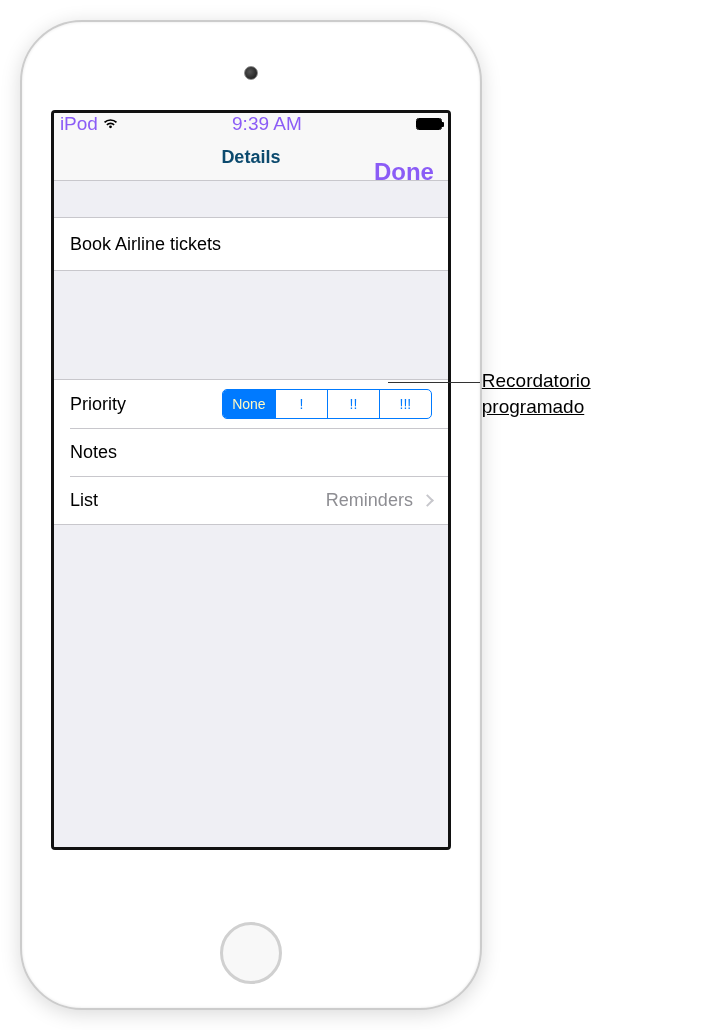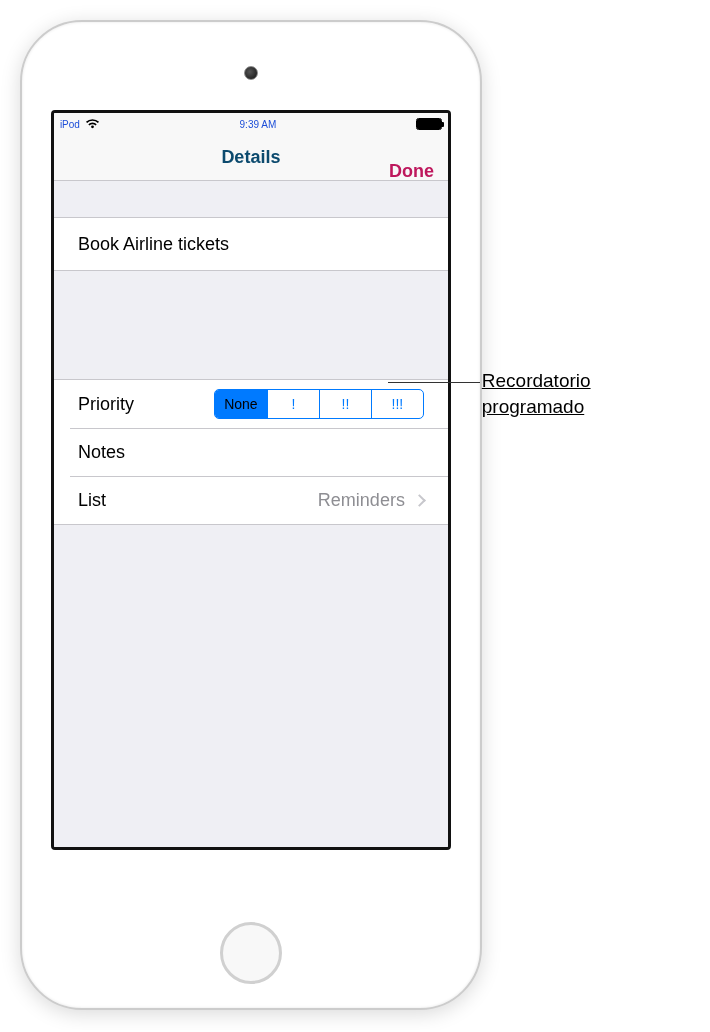--- a/index.html
+++ b/index.html
@@ -54,51 +54,51 @@
       transform: translateX(-50%);
     }
     
     .status-bar {
       height: 22px;
       background: #f8f8f8;
       display: flex;
       align-items: center;
       justify-content: space-between;
       padding: 0 6px;
-      font-size: 10px;
+      font-size: 19px;
       font-weight: 500;
-      color: #1d4ed8;
+      color: #8b5cf6;
     }
     .status-left { display: flex; align-items: center; gap: 5px; }
     .status-right { display: flex; align-items: center; gap: 4px; }
     .wifi-icon { width: 15px; height: 12px; }
     .battery { width: 26px; height: 12px; border: 1px solid #000; border-radius: 2.5px; position: relative; }
     .battery::after { content: ''; position: absolute; right: -3px; top: 3px; width: 2px; height: 5px; background: #000; border-radius: 0 1px 1px 0; }
     .battery-fill { width: 100%; height: 100%; background: #000; border-radius: 1px; }
     
     .nav-bar {
       height: 46px;
       background: #f8f8f8;
       border-bottom: 1px solid #c8c7cc;
       display: flex;
       align-items: center;
       justify-content: center;
       position: relative;
     }
     .nav-title { font-size: 18px; font-weight: 600; color: #0c4a6e; }
-    .nav-done { position: absolute; right: 14px; font-size: 18px; color: #be185d; font-weight: 600; margin-top: 28px; }
+    .nav-done { position: absolute; right: 14px; font-size: 24px; color: #8b5cf6; font-weight: 600; margin-top: 28px; }
     
     .content { flex: 1; overflow-y: auto; background: #efeff4; }
     .group { background: #fff; border-top: 1px solid #c8c7cc; border-bottom: 1px solid #c8c7cc; }
     .gap { height: 36px; }
     .row {
       min-height: 48px;
       display: flex;
       align-items: center;
-      padding: 0 24px;
+      padding: 0 16px;
       position: relative;
       font-size: 18px;
       color: #000;
     }
     .row + .row::before {
       content: '';
       position: absolute;
       top: 0;
       left: 16px;
       right: 0;
@@ -147,21 +147,21 @@
     .segmented .seg {
       display: flex;
       align-items: center;
       justify-content: center;
       font-size: 14px;
       color: #007aff;
       width: 52px;
       border-left: 1px solid #007aff;
     }
     .segmented .seg:first-child { border-left: none; }
-    .segmented .seg.selected { background: #007aff; color: #000000; }
+    .segmented .seg.selected { background: #007aff; color: #fef9c3; }
     
     .callout-wrap {
       position: relative;
       margin-top: 348px;
       text-decoration: underline;
     }
     .callout-line {
       position: absolute;
       left: -94px;
       top: 14px;

